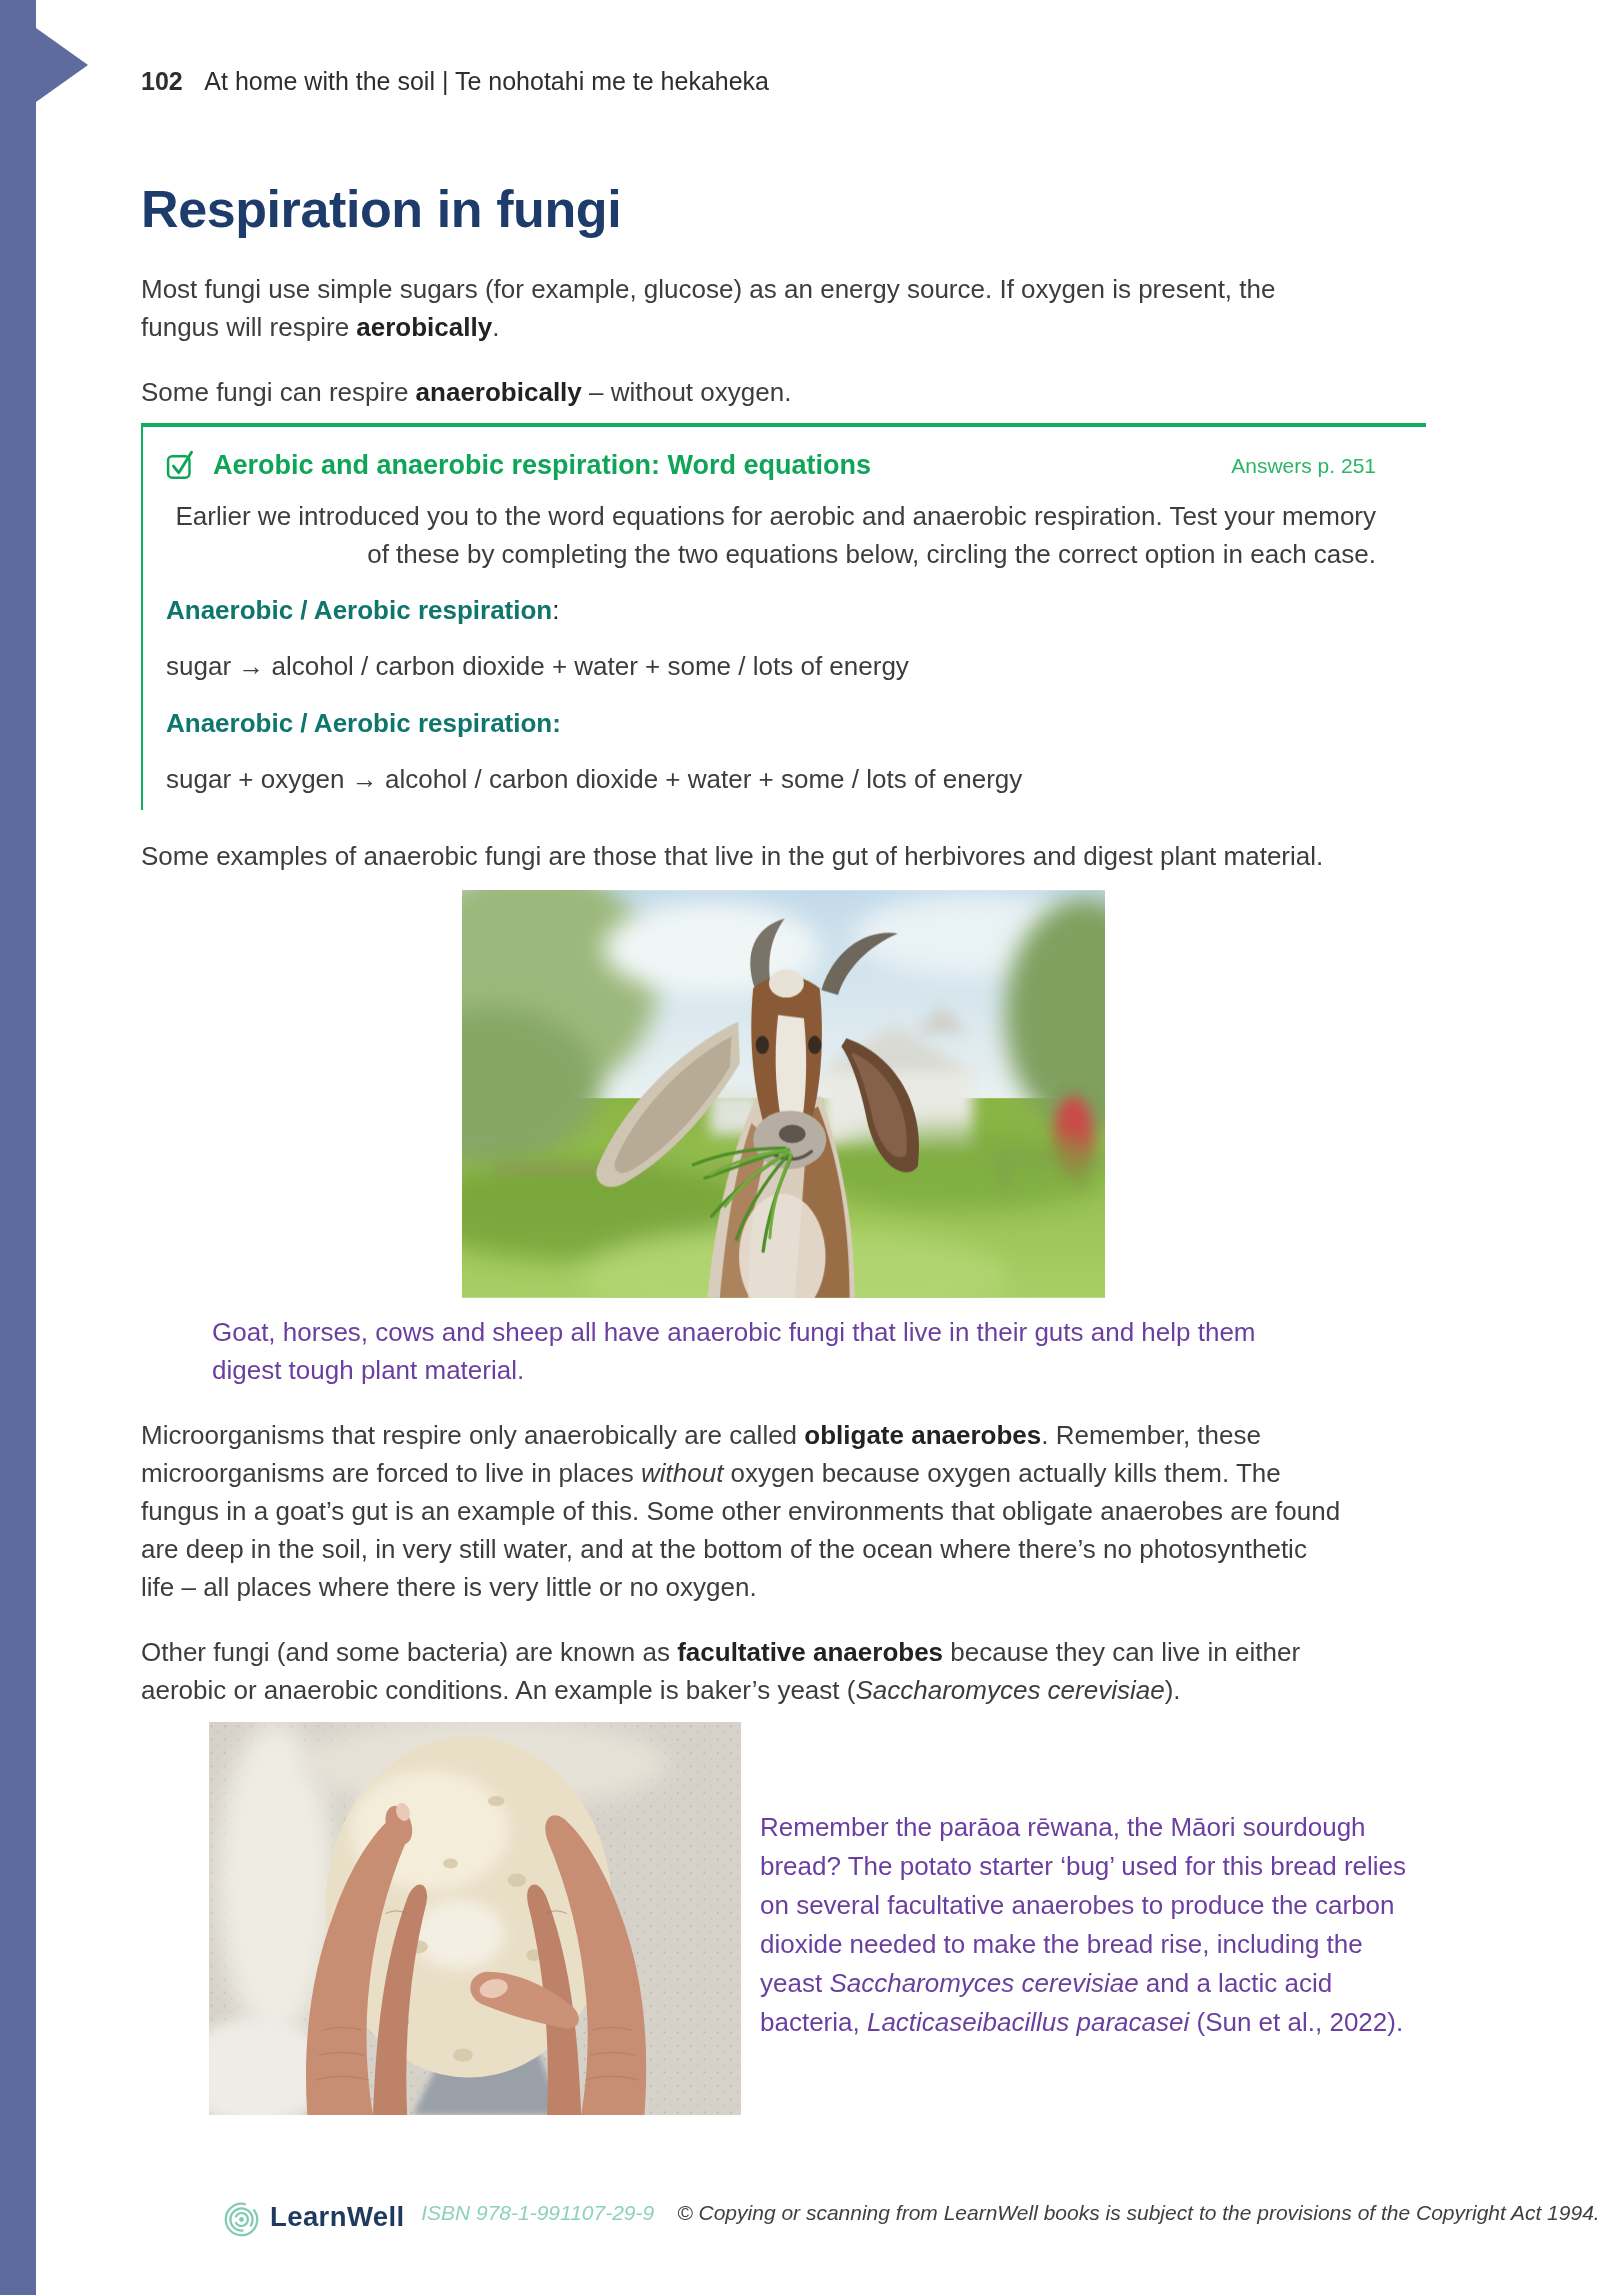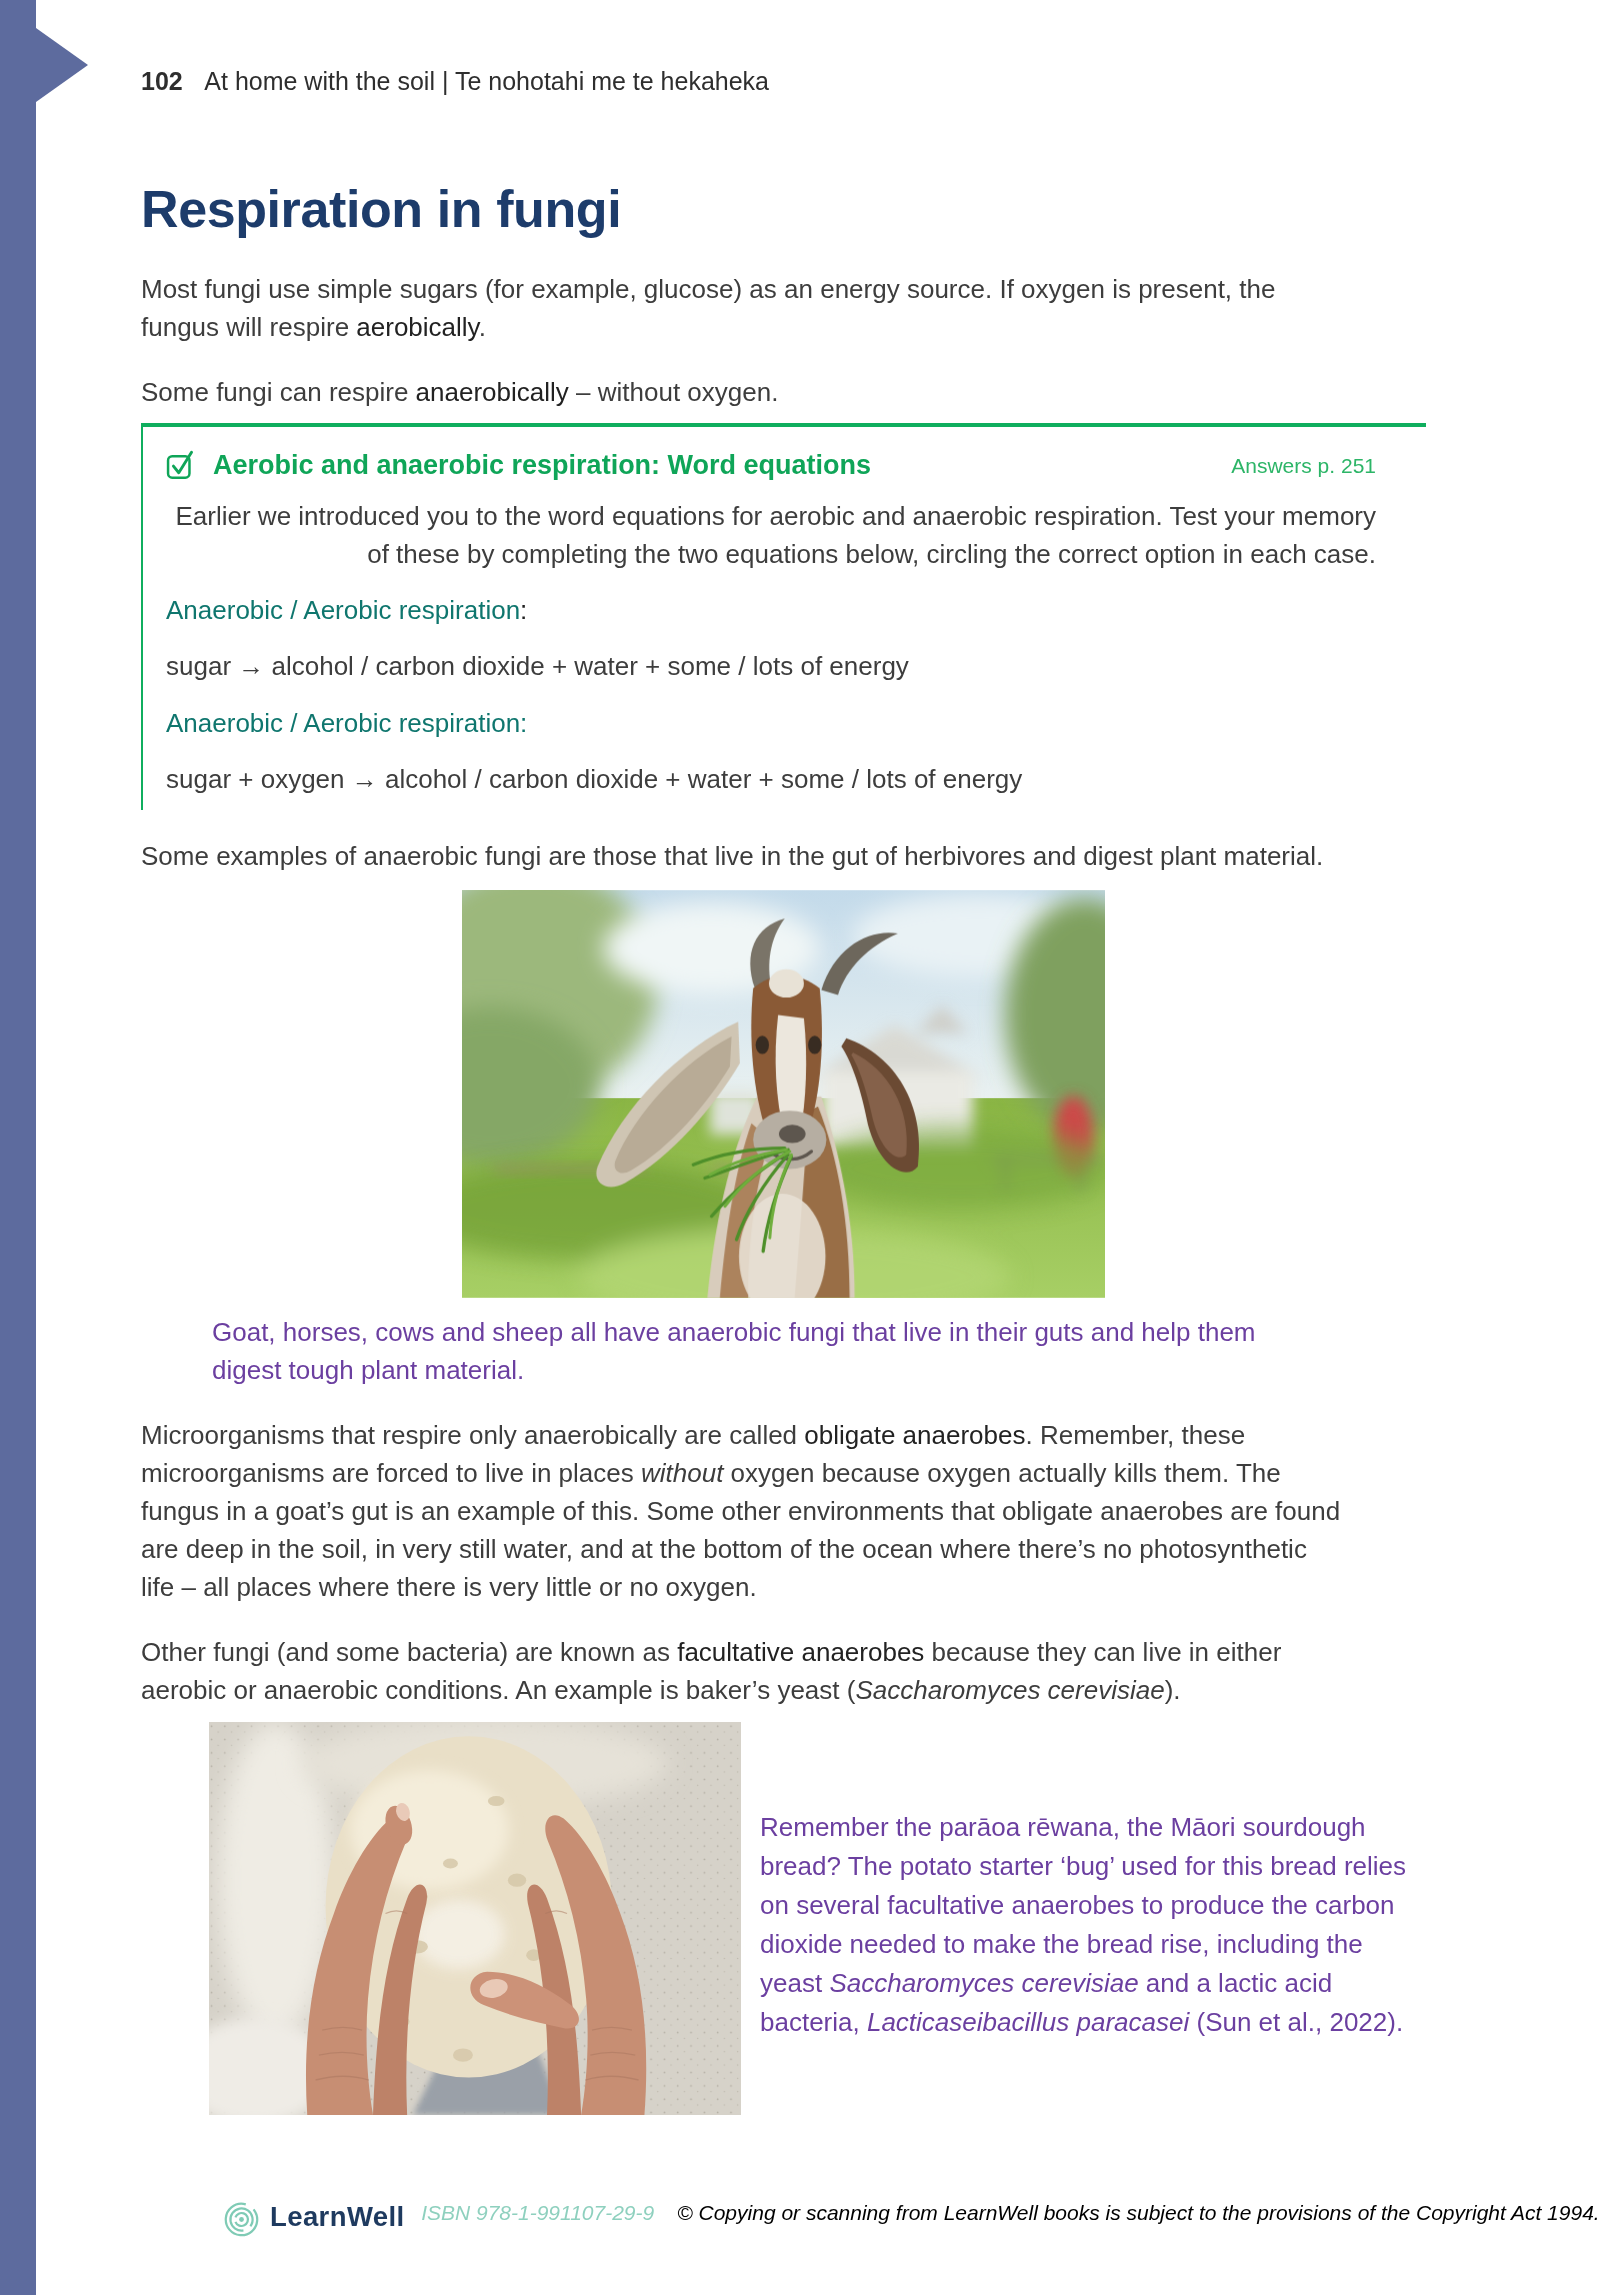--- a/index.html
+++ b/index.html
@@ -15,21 +15,21 @@
 
   .content { position:absolute; left:141px; top:0; width:1285px; }
 
   .header { display:flex; gap:21.6px; padding-top:65px; font-size:25px; line-height:32px; color:#2e2e2e; }
   .header .pagenum { font-weight:bold; }
 
   h1.title { margin:83px 0 0 0; font-size:52px; line-height:58px; font-weight:600; color:#1d3c6b; letter-spacing:-0.4px; }
 
   p.body { margin:27px 0 0 0; font-size:26px; line-height:38px; max-width:1202px; }
   p.body:first-of-type { margin-top:32px; }
-  .b { font-weight:normal; color:#222222; }
+  .b { font-weight:bold; color:#222222; }
   .i { font-style:italic; }
 
   
   .activity-box { margin-top:11.6px; width:1285px; border-top:4.2px solid #0fae5e; border-left:2.5px solid #0fae5e;
     padding:20px 50px 11.6px 23px; }
   .activity-head { display:flex; align-items:center; justify-content:space-between; }
   .activity-title-wrap { display:flex; align-items:flex-end; gap:19px; }
   .activity-title { font-size:27px; font-weight:bold; color:#0fa558; line-height:37px; }
   .answers-ref { font-size:21px; color:#2cb567; line-height:37px; }
   .activity-box p.boxp { margin:13.3px 0 0 0; font-size:26px; line-height:38px;text-align:right; }
@@ -45,21 +45,21 @@
 
   .bread-row { display:flex; margin-top:13.3px;justify-content:flex-end; }
   .bread-figure { flex:0 0 532px; width:532px; height:393px; margin-left:0.8px; }
   .bread-note { margin-left:19px; padding-top:60px; width:666px; font-size:26px; line-height:39px; color:#6b3fa0; }
 
   .footer { position:absolute; left:223px; top:2201px; display:flex; }
   .footer .brand-icon { width:37px; height:37px; margin-right:10px; }
   .footer .brand-name { font-size:27.5px; font-weight:bold; color:#1e3a5f; letter-spacing:0.4px;
     font-family:"Liberation Sans", sans-serif; }
   .footer .isbn { margin-left:16.6px; font-size:21px; font-style:italic; color:#8ed0be; }
-  .footer .copyright { margin-left:23px; font-size:21px; font-style:italic; color:#000000; }
+  .footer .copyright { margin-left:23px; font-size:21px; font-style:italic; color:#404040; }
 </style>
 </head>
 <body>
 
 <div class="page">
 
   <div class="band"></div>
   <div class="band-arrow"></div>
 
   <div class="content">

